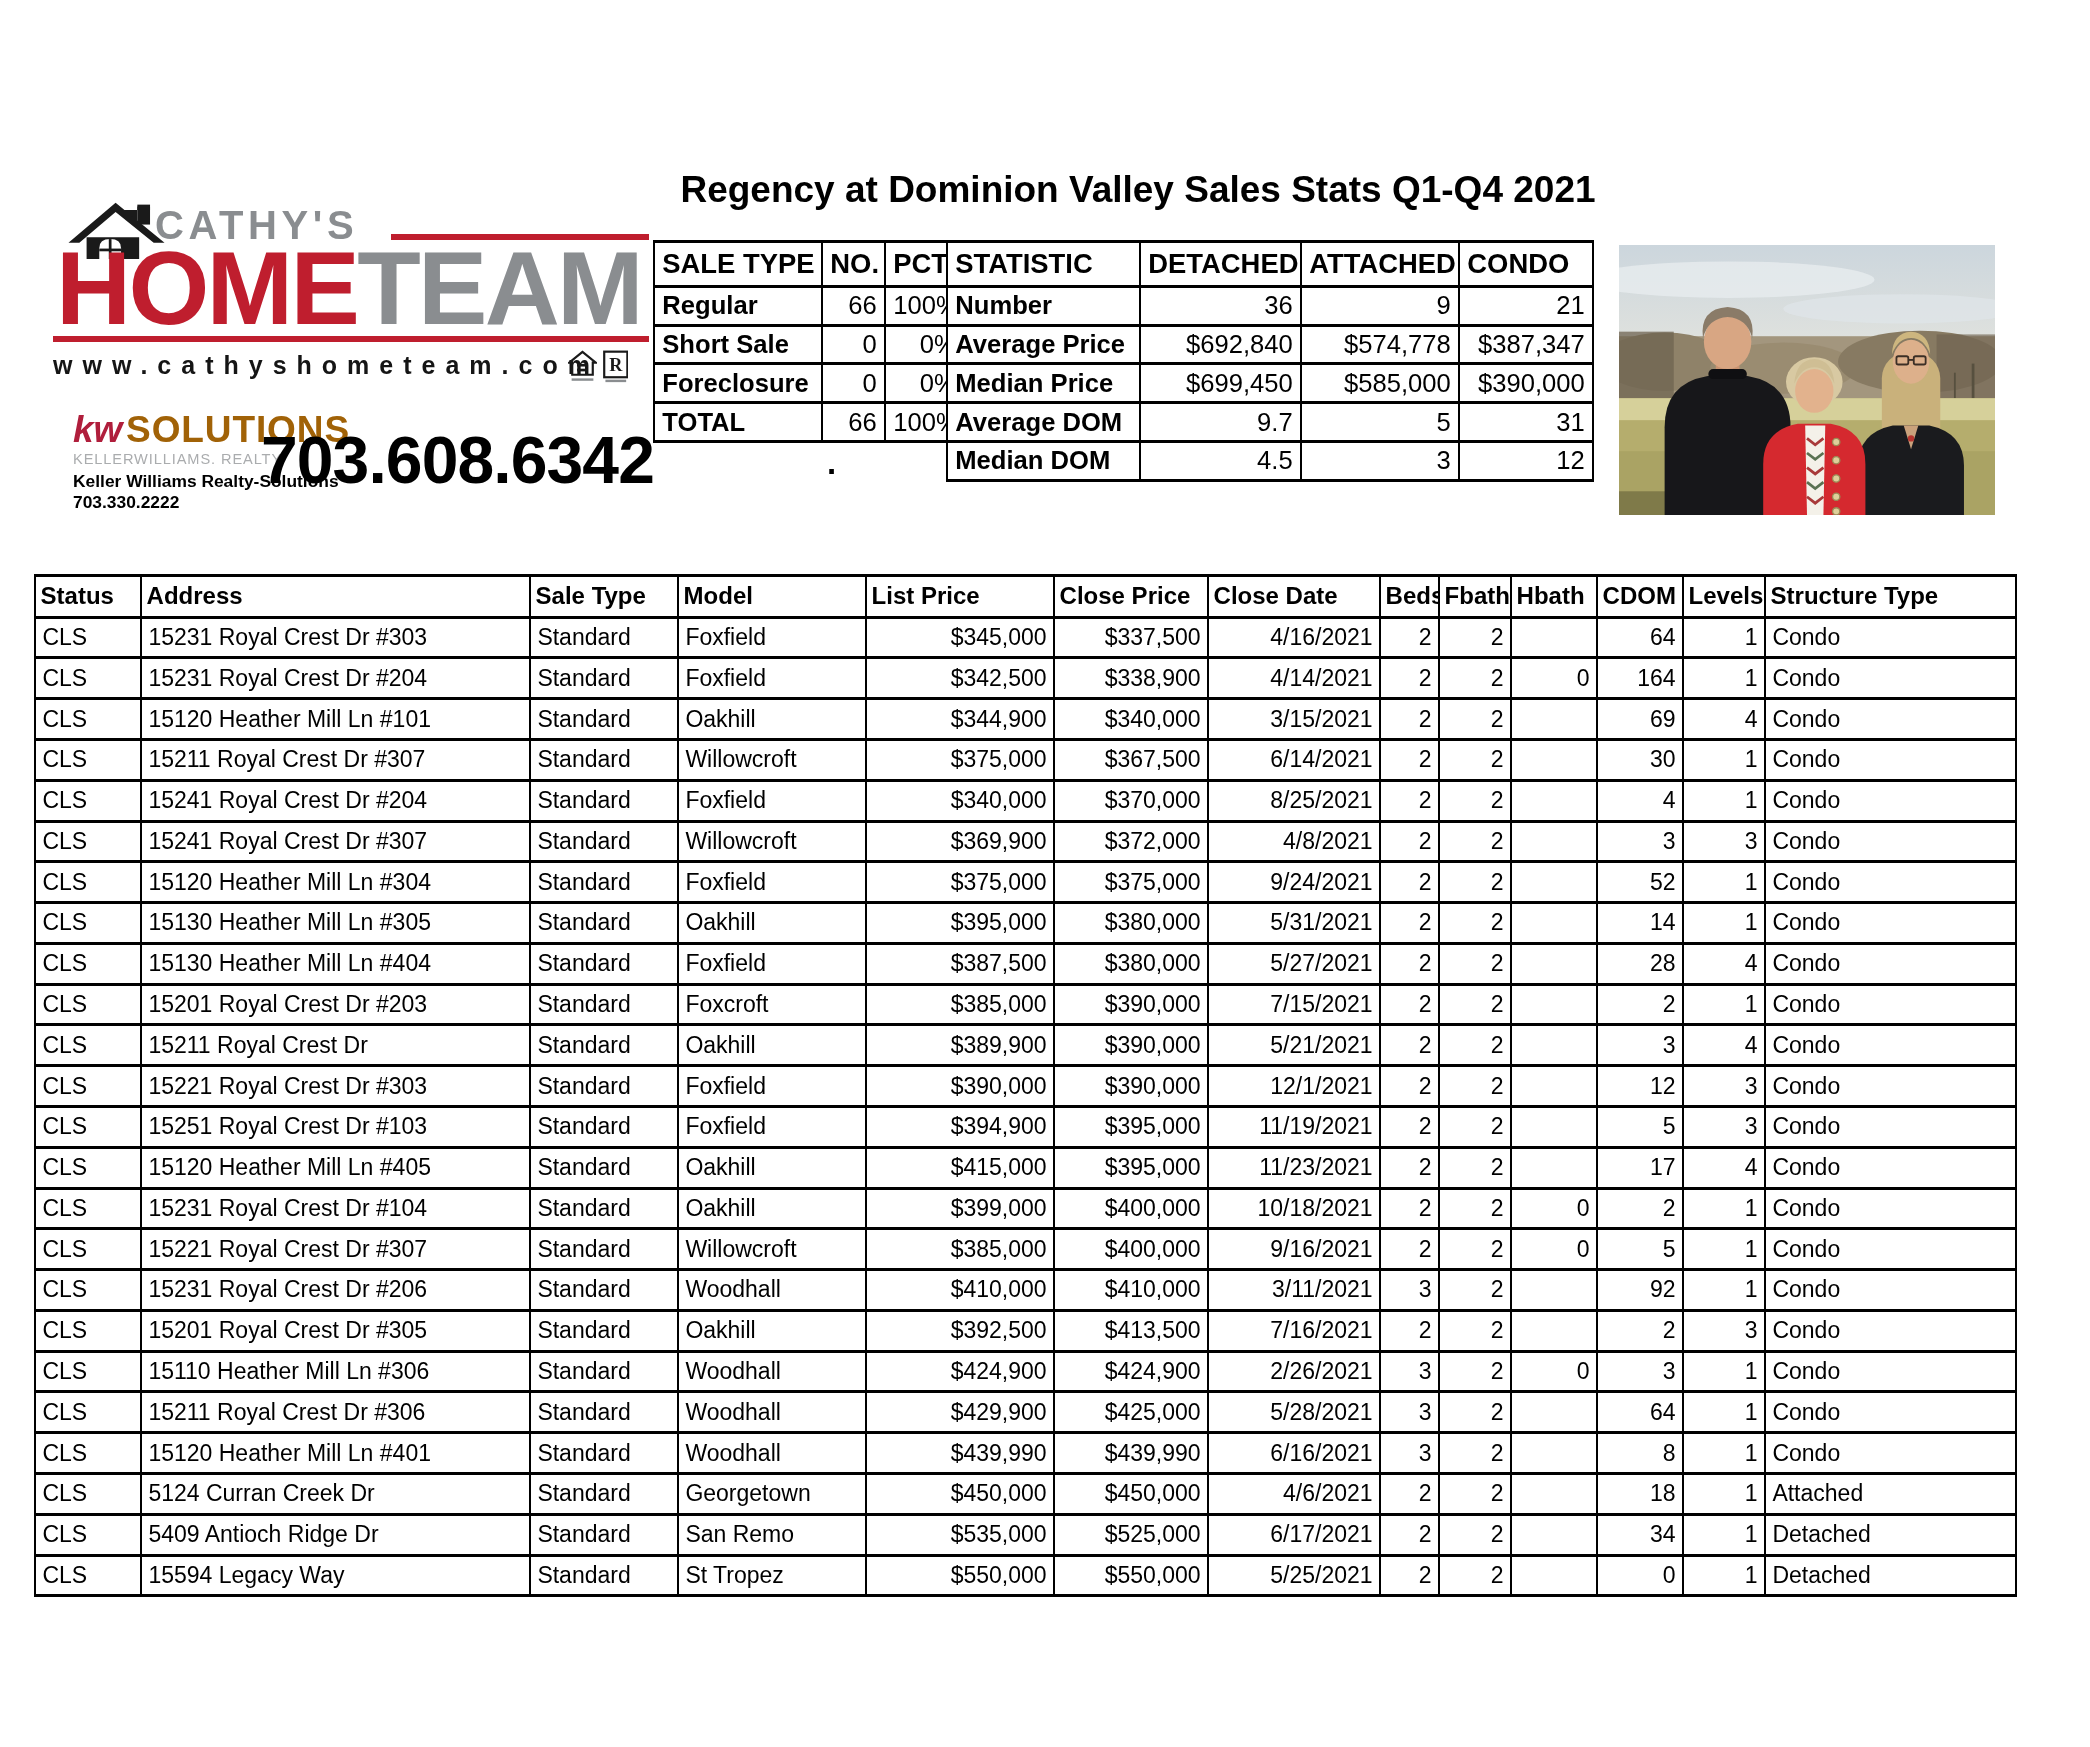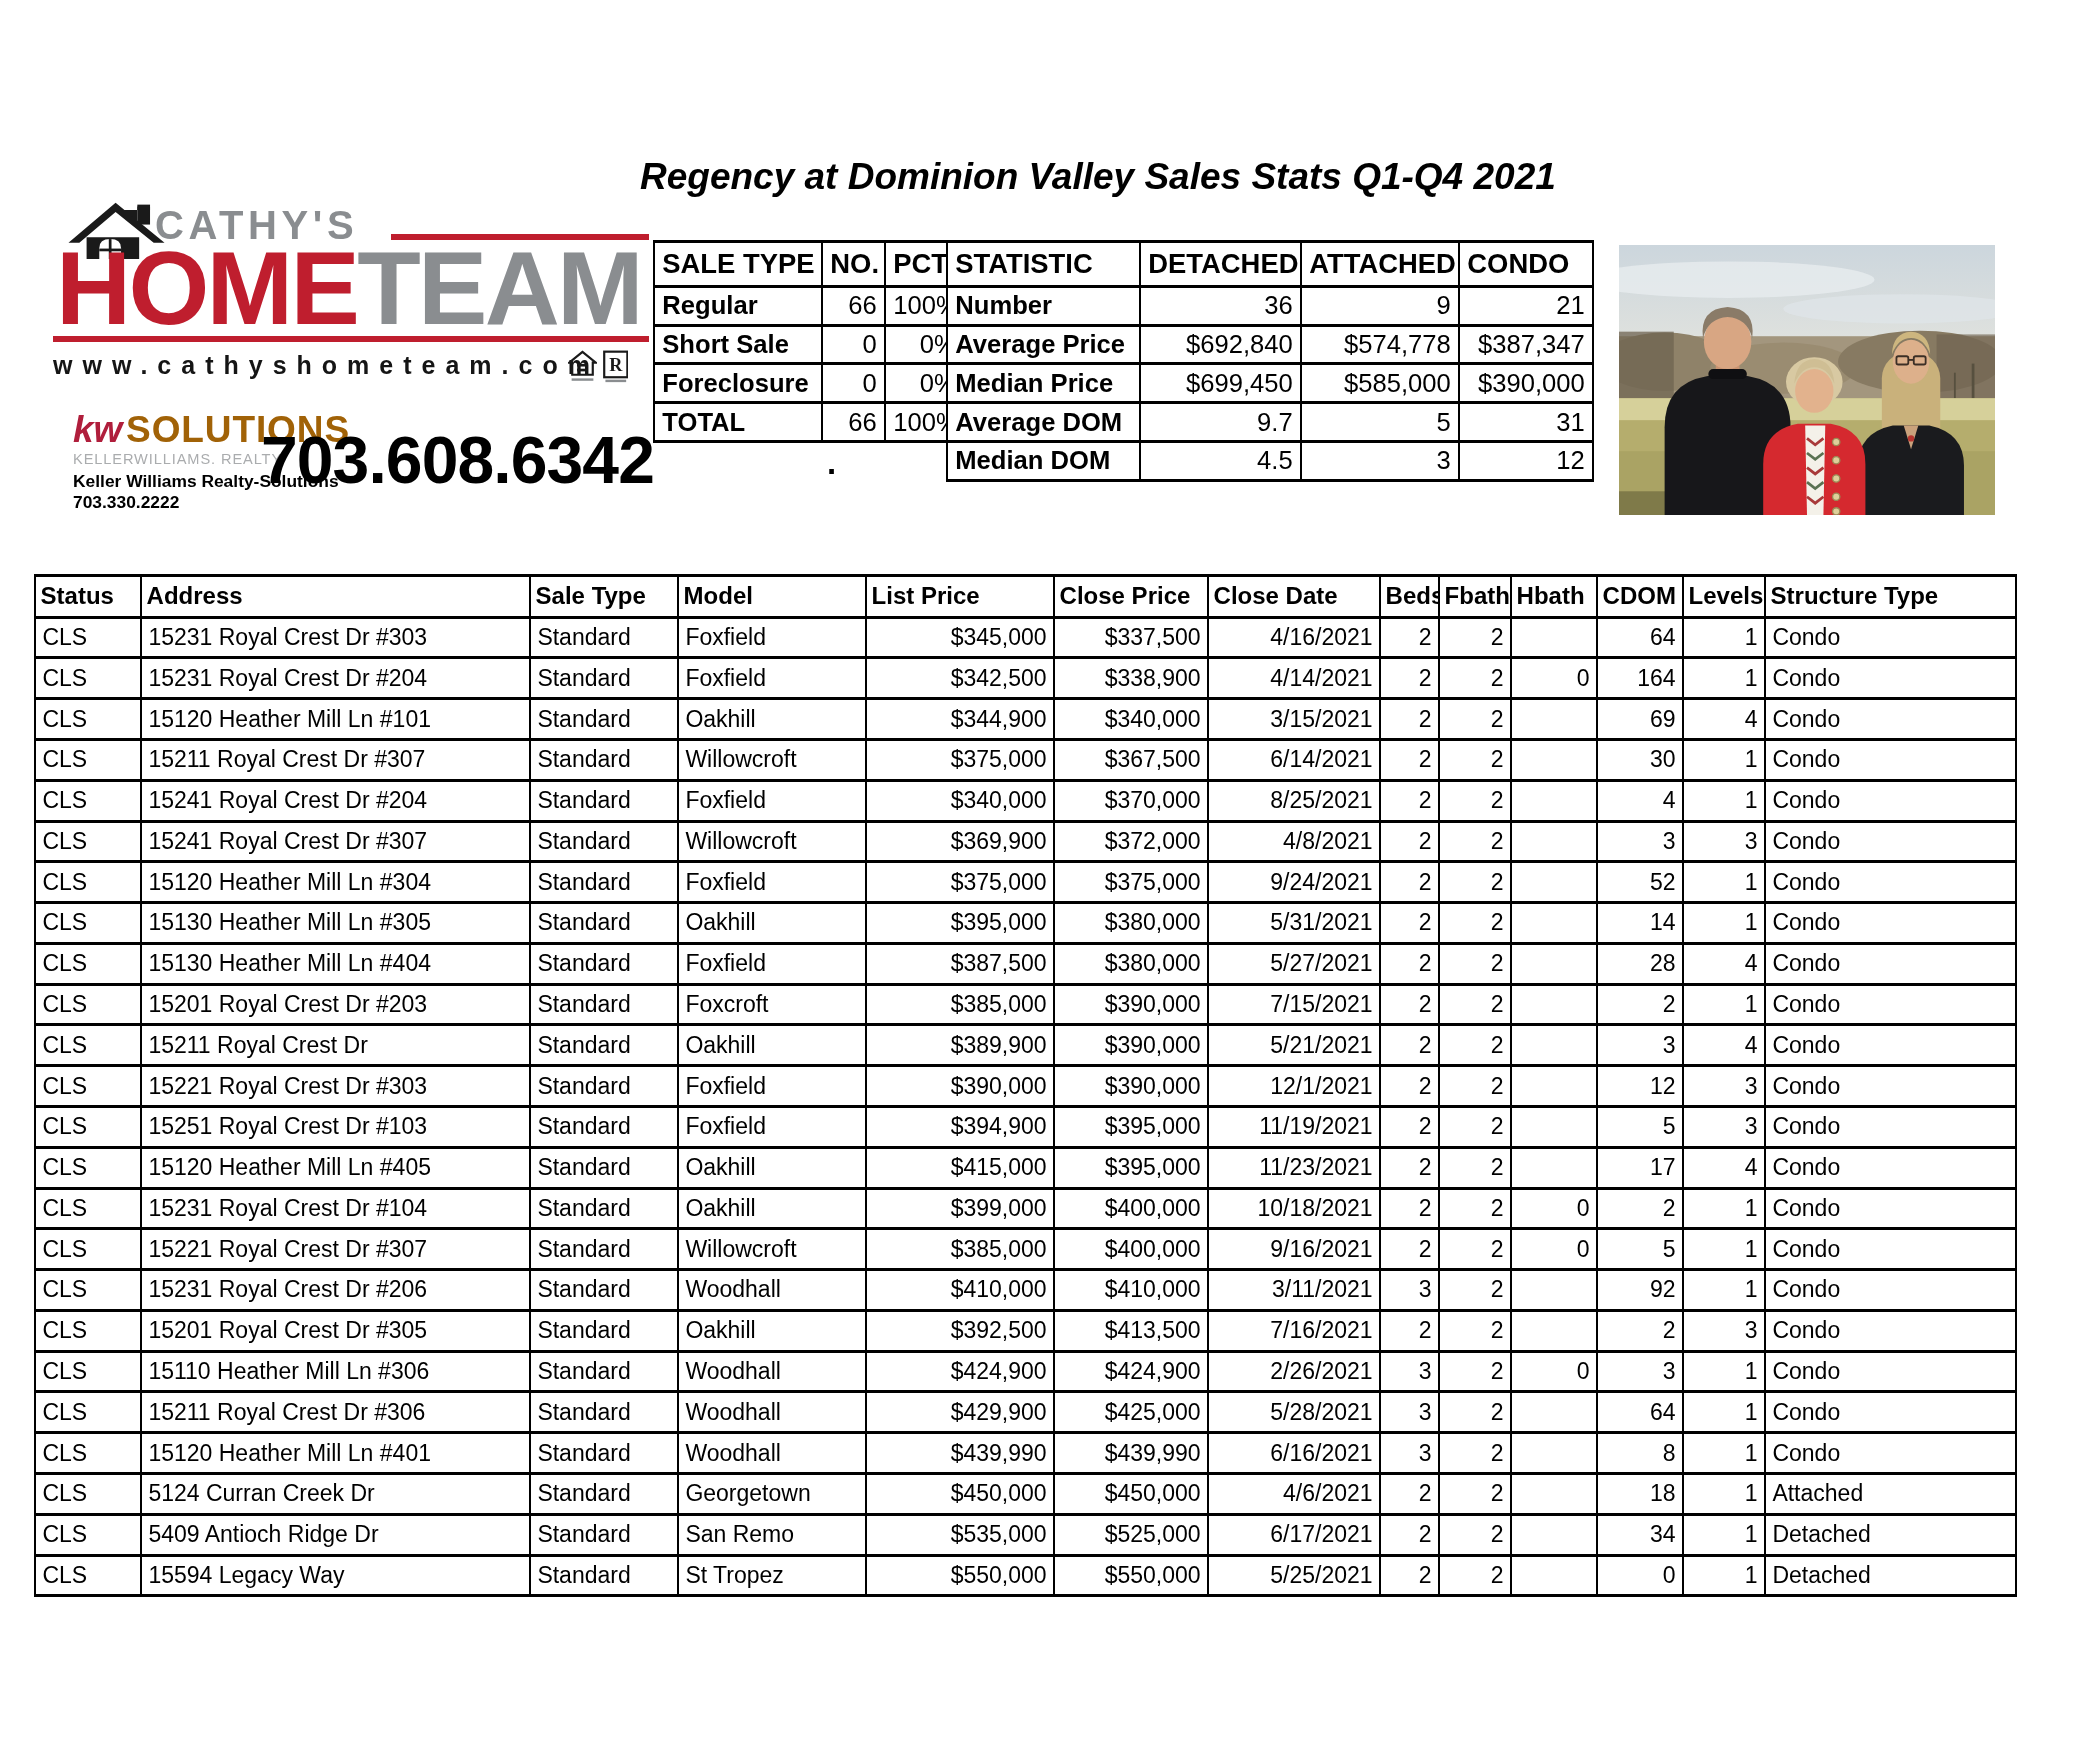--- a/index.html
+++ b/index.html
@@ -19,21 +19,21 @@
   .kwblock{left:73px;top:411px;line-height:1.05;}
   .kwline{font-size:37px;font-weight:bold;white-space:nowrap;}
   .kwline .kw{color:#b01e3c;font-style:italic;margin-right:3.7px;}
   .kwline .sol{color:#a16207;letter-spacing:0.9px;}
   .kwsub{font-size:14.6px;color:#aaacae;letter-spacing:0.9px;margin-top:1.8px;}
   .kwoffice{font-size:17.4px;font-weight:bold;margin-top:5.5px;}
   .kwphone{font-size:17.4px;font-weight:bold;margin-top:2.7px;}
   .bigphone{left:261px;top:422px;font-size:66px;font-weight:bold;letter-spacing:-0.9px;white-space:nowrap;}
 
   
-  .title{left:640px;top:156px;width:996px;font-size:37px;font-weight:bold;white-space:nowrap;font-style:italic;}
+  .title{left:640px;top:169px;width:996px;text-align:center;font-size:37px;font-weight:bold;white-space:nowrap;}
 
   
   table{border-collapse:collapse;table-layout:fixed;background:#fff;}
   th,td{border:2.7px solid #000;border-top-width:3.7px;border-bottom-width:3.7px;overflow:hidden;white-space:nowrap;text-align:left;vertical-align:middle;}
   th{font-weight:bold;}
   .num{text-align:right;}
 
   
   .sumtbl th{height:40px;font-size:27.4px;padding:0.9px 7.3px;}
   .sumtbl td{height:34px;font-size:25.6px;padding:0.9px 7.3px;}

